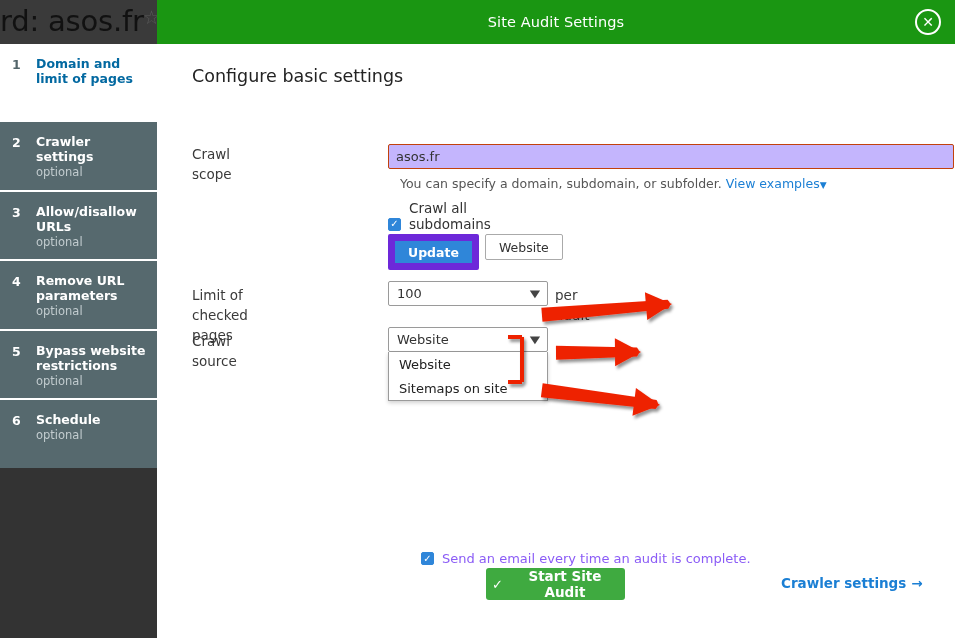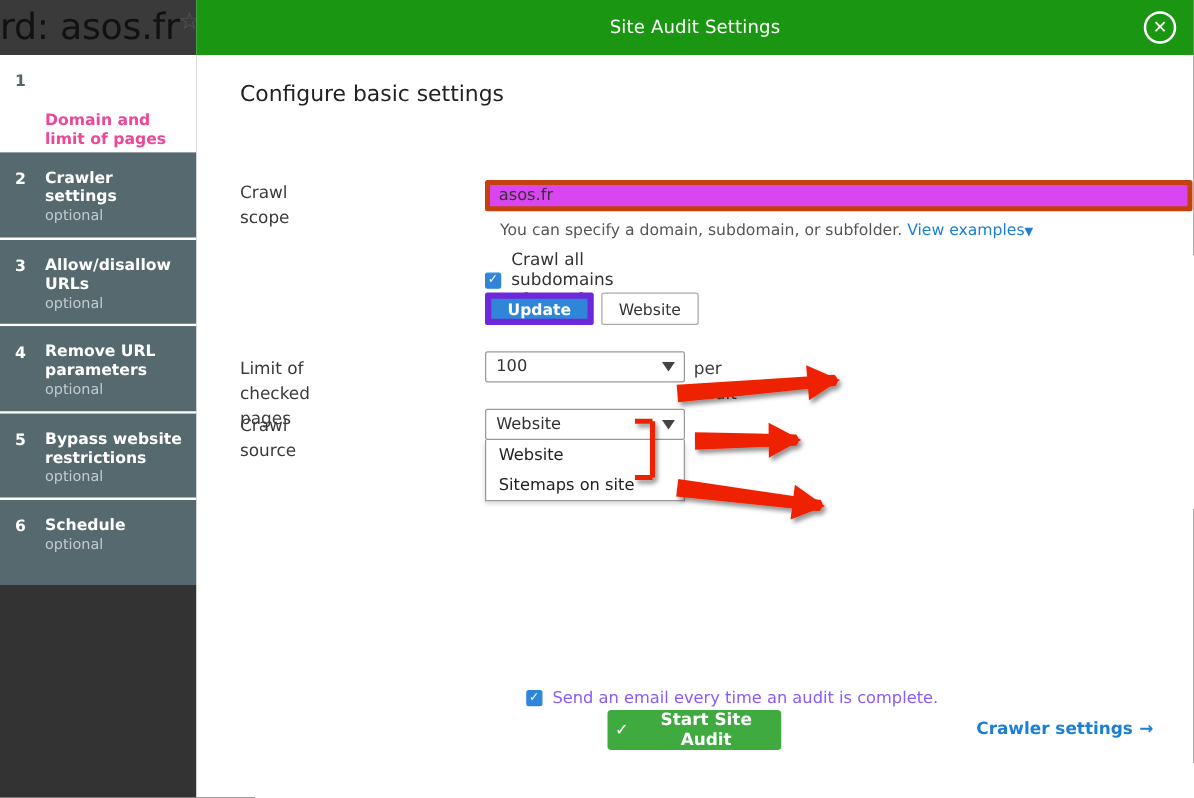--- a/index.html
+++ b/index.html
@@ -48,21 +48,21 @@
     padding-top: 1px;
   }
   .step .body { flex: 1 1 auto; }
   .step .label {
     font-size: 12.5px; font-weight: bold; line-height: 15px;
   }
   .step .sub {
     font-size: 11.5px; font-weight: normal; line-height: 15px;
     color: #c2cccf; margin-top: 1px;
   }
-  .step.active .label { color: #ec4899; margin-top: 32px; }
+  .step.active .label { color: #0369a1; }
   .step.h1 { height: 78px; }
   .step.h2 { height: 70px; }
   .step.h3 { height: 69px; }
   .step.h4 { height: 70px; }
   .step.h5 { height: 69px; }
   .step.h6 { height: 66px; border-bottom: none; }
 
   
   #modal {
     position: absolute; left: 157px; top: 0;
@@ -98,22 +98,22 @@
   .flabel {
     font-size: 13.5px; color: #3a3a3a; line-height: 20px;
   }
 
   
   #row-scope { top: 56px; }
   #scope-label { position: absolute; left: 0; top: 44px; }
   #scope-input {
     position: absolute; left: 196px; top: 44px;
     width: 566px; height: 25px;
-    border: 4px solid #c2410c; border-radius: 2px;
-    background: #d946ef;
+    border: 1px solid #c2410c; border-radius: 2px;
+    background: #c4b5fd;
     font-family: "DejaVu Sans", "Liberation Sans", sans-serif;
     font-size: 13px; color: #333333;
     padding: 0 7px;
     outline: none;
   }
   #scope-hint {
     position: absolute; left: 208px; top: 76px;
     font-size: 12.5px; color: #555555; white-space: nowrap; text-align: center;
   }
   #view-examples { color: #1b7fd4; cursor: pointer; }
@@ -129,22 +129,22 @@
     display: inline-flex; align-items: center; justify-content: center;
     color: #ffffff; font-size: 10px; line-height: 1;
     flex: 0 0 13px; cursor: pointer;
   }
   #subdomain-label {
     margin-left: 8px; font-size: 13.5px; color: #333333;
   }
 
   #btn-row { position: absolute; left: 196px; top: 134px; display: flex; }
   #update-btn {
-    height: 26px; min-width: 66px; padding: 0 13px;
-    background: #2f86d9; border: 5px solid #6d28d9; border-radius: 2px;
+    height: 36px; min-width: 66px; padding: 0 13px;
+    background: #2f86d9; border: 7px solid #6d28d9; border-radius: 2px;
     color: #ffffff; font-size: 12.5px; font-weight: bold;
     font-family: "DejaVu Sans", "Liberation Sans", sans-serif;
     cursor: pointer;
   }
   #cancel-btn {
     height: 26px; min-width: 60px; padding: 0 13px; margin-left: 6px;
     background: #ffffff; border: 1px solid #aaaaaa; border-radius: 2px;
     color: #333333; font-size: 12.5px;
     font-family: "DejaVu Sans", "Liberation Sans", sans-serif;
     cursor: pointer;

